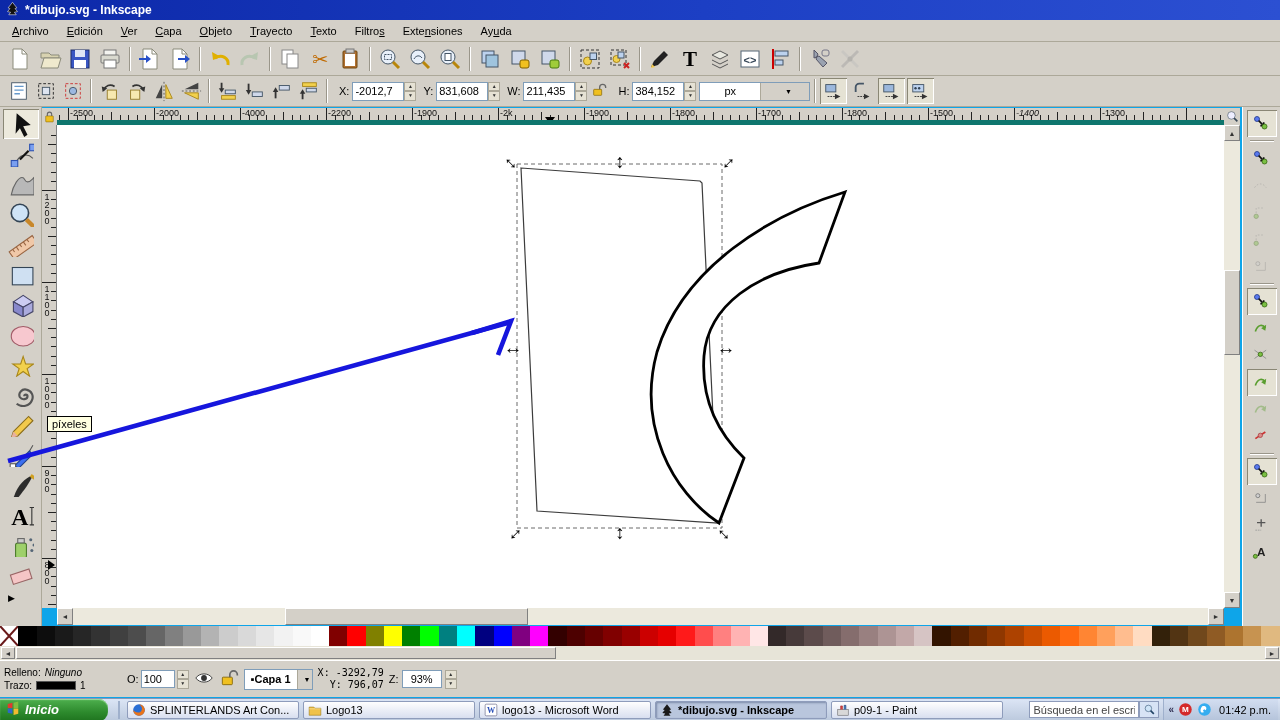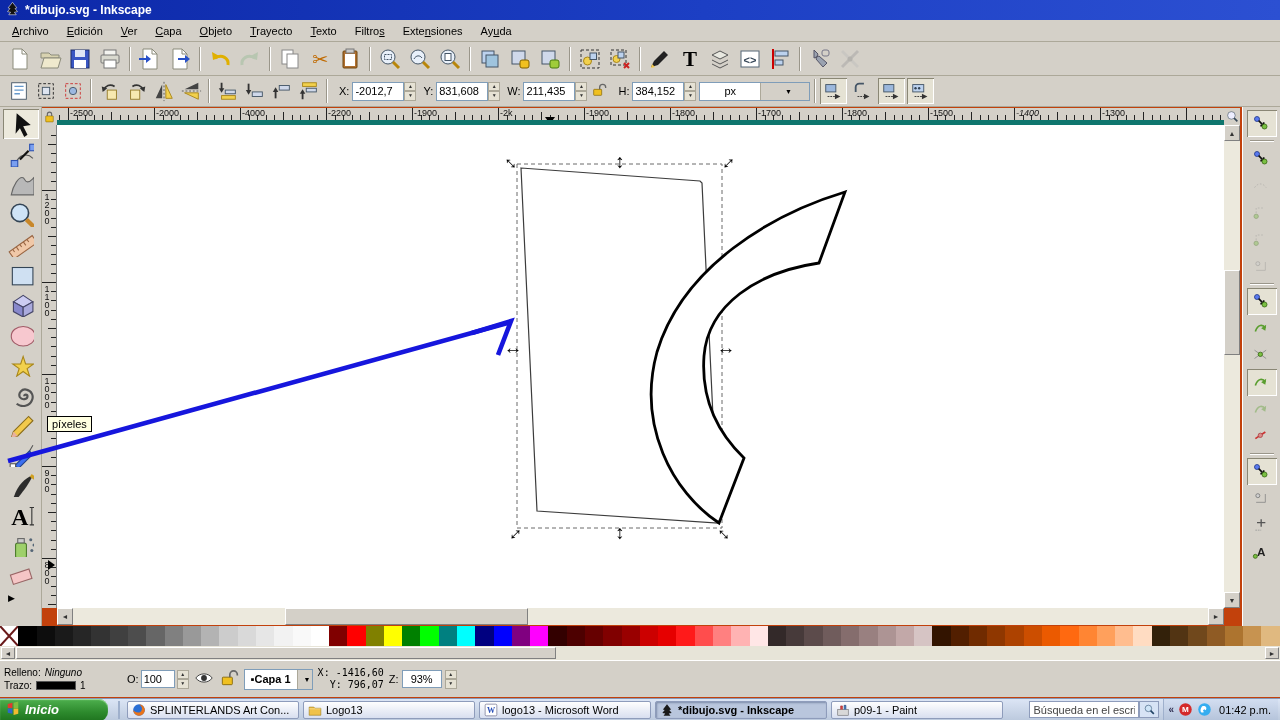--- a/index.html
+++ b/index.html
@@ -1,17 +1,17 @@
 <!DOCTYPE html>
 <html><head>
 <meta charset="utf-8">
 <style>
 *{margin:0;padding:0;box-sizing:border-box}
 body{background:#555}
-#screen{position:relative;width:1280px;height:720px;font-family:"Liberation Sans",sans-serif;font-size:11px;background:#c2410c;overflow:hidden}
+#screen{position:relative;width:1280px;height:720px;font-family:"Liberation Sans",sans-serif;font-size:11px;background:#0ea5e9;overflow:hidden}
 
 #titlebar{position:absolute;left:0;top:0;width:1280px;height:20px;background:linear-gradient(90deg,#0c28a8,#1c3fc4 55%,#2c50d2);color:#fff;display:flex;align-items:center;gap:5px;padding:0 5px;font-weight:bold;font-size:12px}
 
 #menubar{position:absolute;left:0;top:20px;width:1280px;height:22px;background:#d4d0c8;border-bottom:1px solid #aca899;display:flex;align-items:center;padding-left:3px}
 .menu-item{padding:3px 9px;color:#000}
 .menu-item u{text-underline-offset:1px}
 
 #tb1{position:absolute;left:0;top:42px;width:1280px;height:34px;display:flex;align-items:center;padding-left:5px;border-bottom:1px solid #aca899;background:#d4d0c8}
 #tb2{position:absolute;left:0;top:76px;width:1280px;height:31px;display:flex;align-items:center;padding-left:5px;border-bottom:1px solid #aca899;background:#d4d0c8}
 .tbtn{width:30px;height:30px;display:flex;align-items:center;justify-content:center;flex:none}
@@ -1170,21 +1170,21 @@
         </svg></span>
     <span class="sicon"><svg viewBox="0 0 24 24">
           <rect x="4" y="11" width="12" height="9" rx="1" fill="#f0c020" stroke="#806000"></rect>
           <path d="M13 11V8a4.5 4.5 0 0 1 9 0v1" fill="none" stroke="#666" stroke-width="2"></path>
         </svg></span>
     <span id="layer-select">
         <span>▪Capa 1</span>
         <span class="dd">▼</span>
       </span>
     <div id="coords">
-      <div><span>X:</span> <span>-1416,60</span></div>
+      <div><span>X:</span> <span>-3292,79</span></div>
       <div><span>Y:</span> <span>796,07</span></div>
     </div>
     <div id="zoombox">
       <span>Z:</span>
       <input value="93%" style="">
       <span class="spin">
           <div>▲</div>
           <div>▼</div>
         </span>
     </div>

